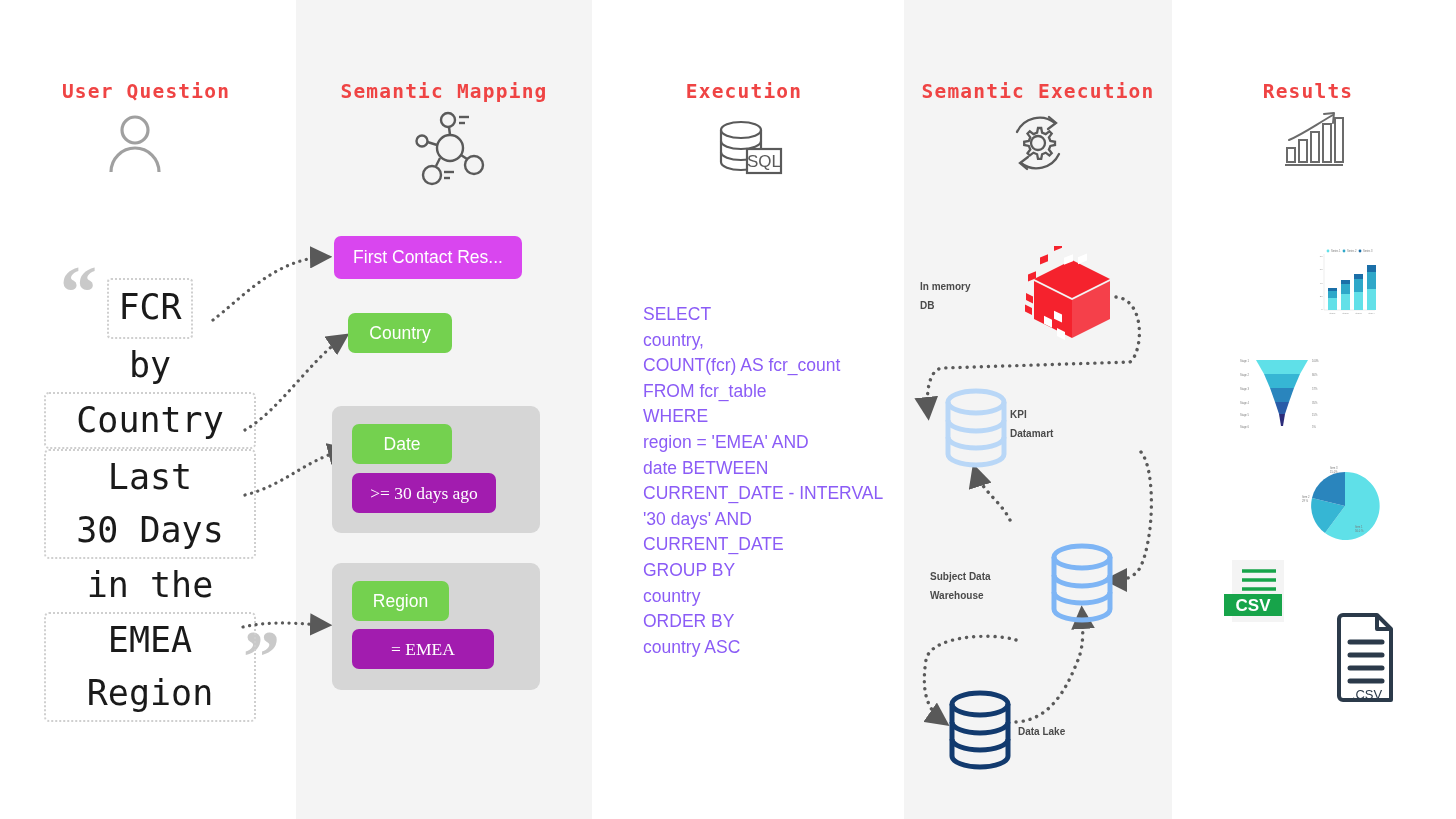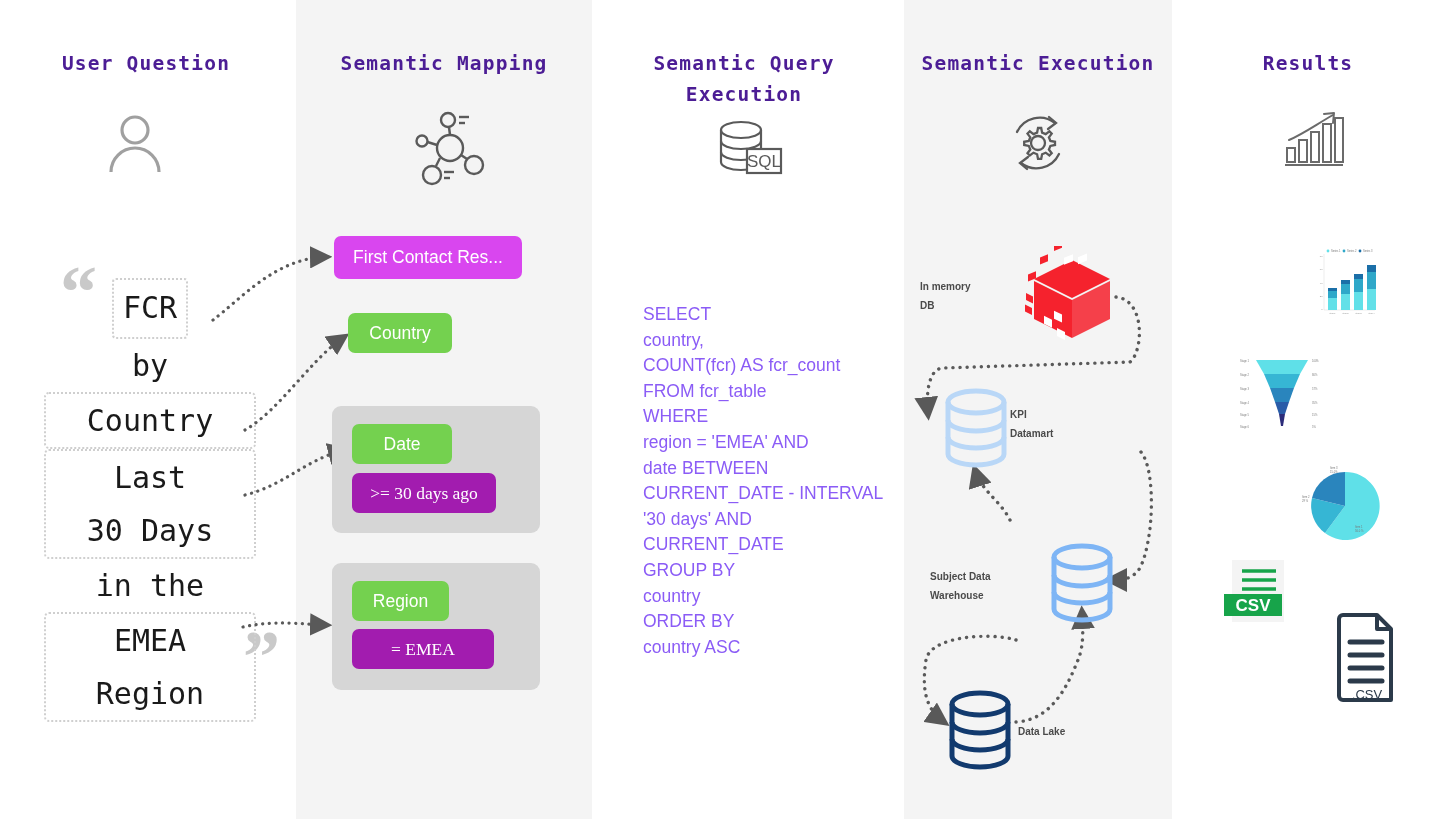--- a/index.html
+++ b/index.html
@@ -16,43 +16,44 @@
   .band.mapping  { left: 296px; width: 296px; }
   .band.exec     { left: 904px; width: 268px; }
 
   
   .col-head {
     position: absolute;
     font-family: "DejaVu Sans Mono", "Liberation Mono", monospace;
     font-weight: bold;
     font-size: 19.5px;
     letter-spacing: 1.2px;
-    color: #4c1d95;
+    color: #ef4444;
     text-align: center;
     line-height: 31px;
+    margin-top: 28px;
   }
   .h-user { left: 18px;   top: 48px;  width: 256px; }
   .h-map  { left: 316px;  top: 48px;  width: 256px; }
   .h-sql  { left: 616px;  top: 48px;  width: 256px; }
   .h-exec { left: 910px;  top: 48px;  width: 256px; }
   .h-res  { left: 1180px; top: 48px;  width: 256px; }
 
   
   .head-icon { position: absolute; }
   .ic-user { left: 103px;  top: 110px; }
   .ic-map  { left: 412px;  top: 108px; }
   .ic-sql  { left: 713px;  top: 118px; }
   .ic-exec { left: 1005px; top: 110px; }
   .ic-res  { left: 1283px; top: 110px; }
 
   
   .question {
     position: absolute; left: 44px; top: 278px; width: 212px;
     font-family: "DejaVu Sans Mono", "Liberation Mono", monospace;
-    font-size: 30px; line-height: 53px; color: #1a1a1a;
+    font-size: 35px; line-height: 53px; color: #1a1a1a;
     text-align: center;
   }
   .qline { display: block; position: relative; }
   .qline span.tok {
     display: inline-block;
     padding: 1px 9px 3px 9px;
     border: 2px dotted #cfcfcf;
     border-radius: 4px;
   }
   .qtok-block {
@@ -130,21 +131,20 @@
 <body>
 
 <div id="stage">
 
   <div class="band mapping"></div>
   <div class="band exec"></div>
 
   <div class="col-head h-user">User Question</div>
   <div class="col-head h-map">Semantic Mapping</div>
   <div class="col-head h-sql">
-    <div>Semantic Query</div>
     <div>Execution</div>
   </div>
   <div class="col-head h-exec">Semantic Execution</div>
   <div class="col-head h-res">Results</div>
 
   <div class="head-icon ic-user">
     <svg width="64" height="64" viewBox="0 0 64 64">
       <circle cx="32" cy="20" r="13" fill="none" stroke="#a0a0a0" stroke-width="3.2"></circle>
       <path d="M8 62 A24 24 0 0 1 56 62" fill="none" stroke="#a0a0a0" stroke-width="3.2"></path>
     </svg>

